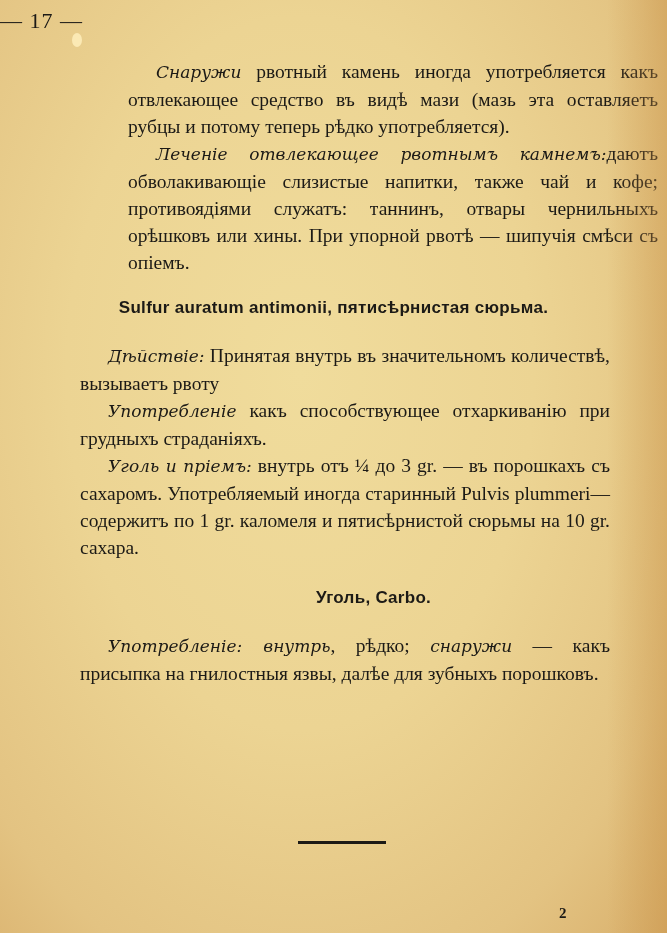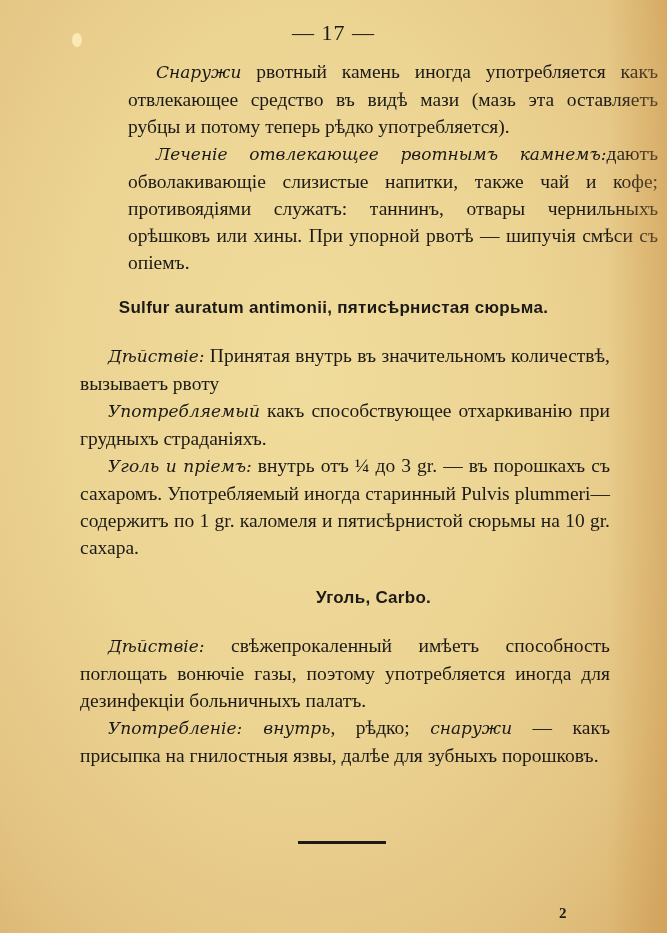--- a/index.html
+++ b/index.html
@@ -25,24 +25,23 @@
     .page::after {
       content: "";
       position: absolute;
       top: 0; right: 0;
       width: 60px; height: 100%;
       background: linear-gradient(to right, rgba(210,160,90,0) 0%, rgba(200,145,70,0.45) 100%);
       pointer-events: none;
     }
     .page-number {
       position: absolute;
-      top: 20px;
+      top: 8px;
       left: 0;
       width: 667px;
-      text-align: center;
       font-size: 22px;
       letter-spacing: 1px;
     }
     .text-block {
       position: absolute;
       left: 80px;
       width: 530px;
       font-size: 19.5px;
       line-height: 27px;
       text-align: justify;
@@ -105,27 +104,26 @@
 
   <div class="text-block" style="top:58px;margin-left:48px;">
     <p><span class="lead">Снаружи</span><span> рвотный камень иногда употребляется какъ отвлекающее средство въ видѣ мази (мазь эта оставляетъ рубцы и потому теперь рѣдко употребляется).</span></p>
     <p><span class="lead">Леченіе отвлекающее рвотнымъ камнемъ:</span><span>даютъ обволакивающіе слизистые напитки, также чай и кофе; противоядіями служатъ: таннинъ, отвары чернильныхъ орѣшковъ или хины. При упорной рвотѣ — шипучія смѣси съ опіемъ.</span></p>
   </div>
 
   <div class="heading" style="top:298px;">Sulfur auratum antimonii, пятисѣрнистая сюрьма.</div>
 
   <div class="text-block" style="top:342px;">
     <p><span class="lead">Дѣйствіе:</span><span> Принятая внутрь въ значительномъ количествѣ, вызываетъ рвоту</span></p>
-    <p><span class="lead">Употребляемый</span><span> какъ способствующее отхаркиванію при грудныхъ страданіяхъ.</span></p>
+    <p><span class="lead">Употребленіе</span><span> какъ способствующее отхаркиванію при грудныхъ страданіяхъ.</span></p>
     <p><span class="lead">Уголь и пріемъ:</span><span> внутрь отъ ¼ до 3 gr. — въ порошкахъ съ сахаромъ. Употребляемый иногда старинный </span><span class="latin-it">Pulvis plummeri</span><span>—содержитъ по 1 gr. каломеля и пятисѣрнистой сюрьмы на 10 gr. сахара.</span></p>
   </div>
 
   <div class="heading" style="top:588px;padding-left:40px;">Уголь, Carbo.</div>
 
   <div class="text-block" style="top:632px;">
-    <p><span class="lead">Дѣйствіе:</span><span> свѣжепрокаленный имѣетъ способность поглощать вонючіе газы, поэтому употребляется иногда для дезинфекціи больничныхъ палатъ.</span></p>
     <p><span class="lead">Употребленіе:</span><span class="lead"> внутрь</span><span>, рѣдко; </span><span class="lead">снаружи</span><span> — какъ присыпка на гнилостныя язвы, далѣе для зубныхъ порошковъ.</span></p>
   </div>
 
   <div class="rule"></div>
 
   <div class="signature">2</div>
 </div>
 
 </body></html>

